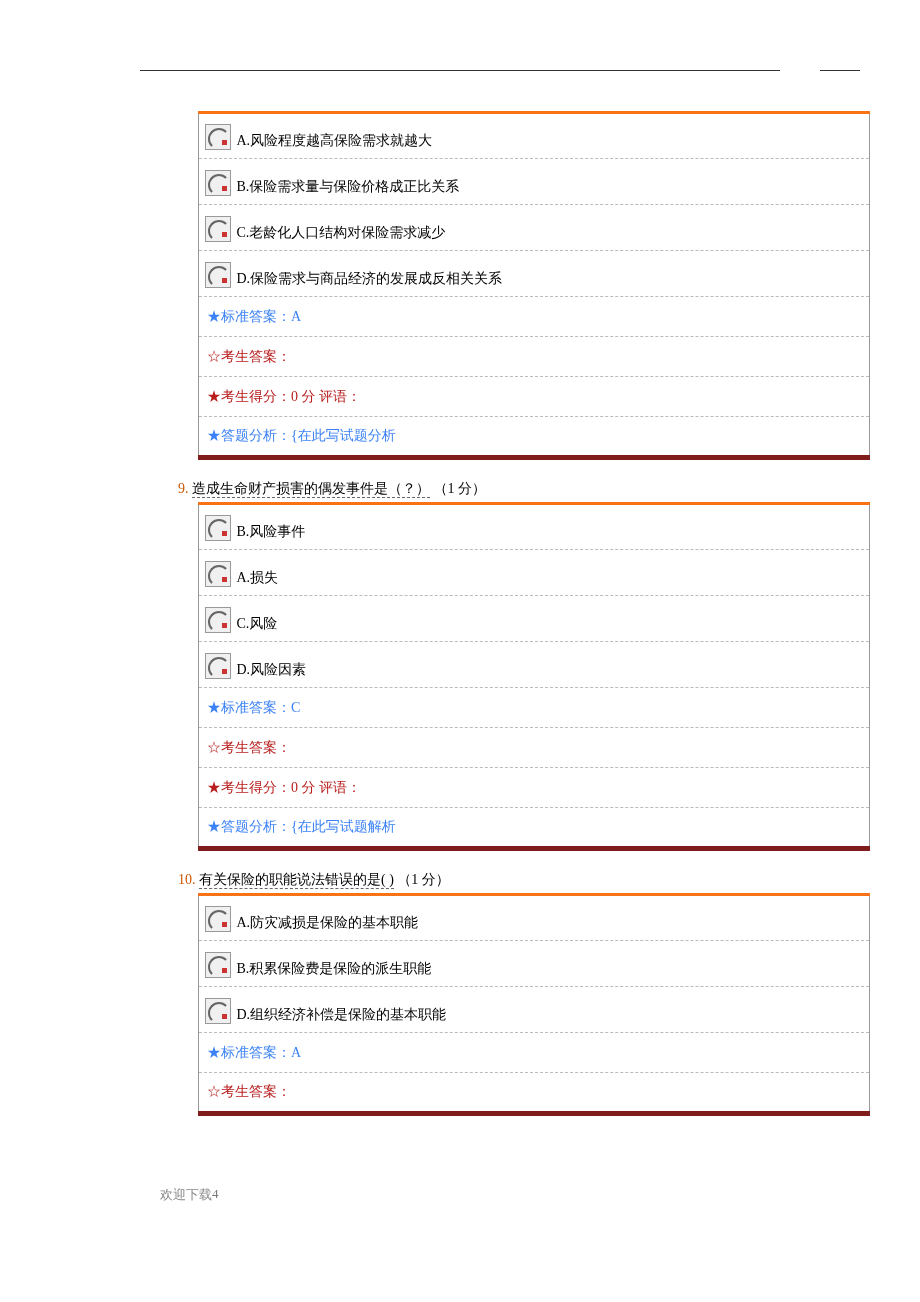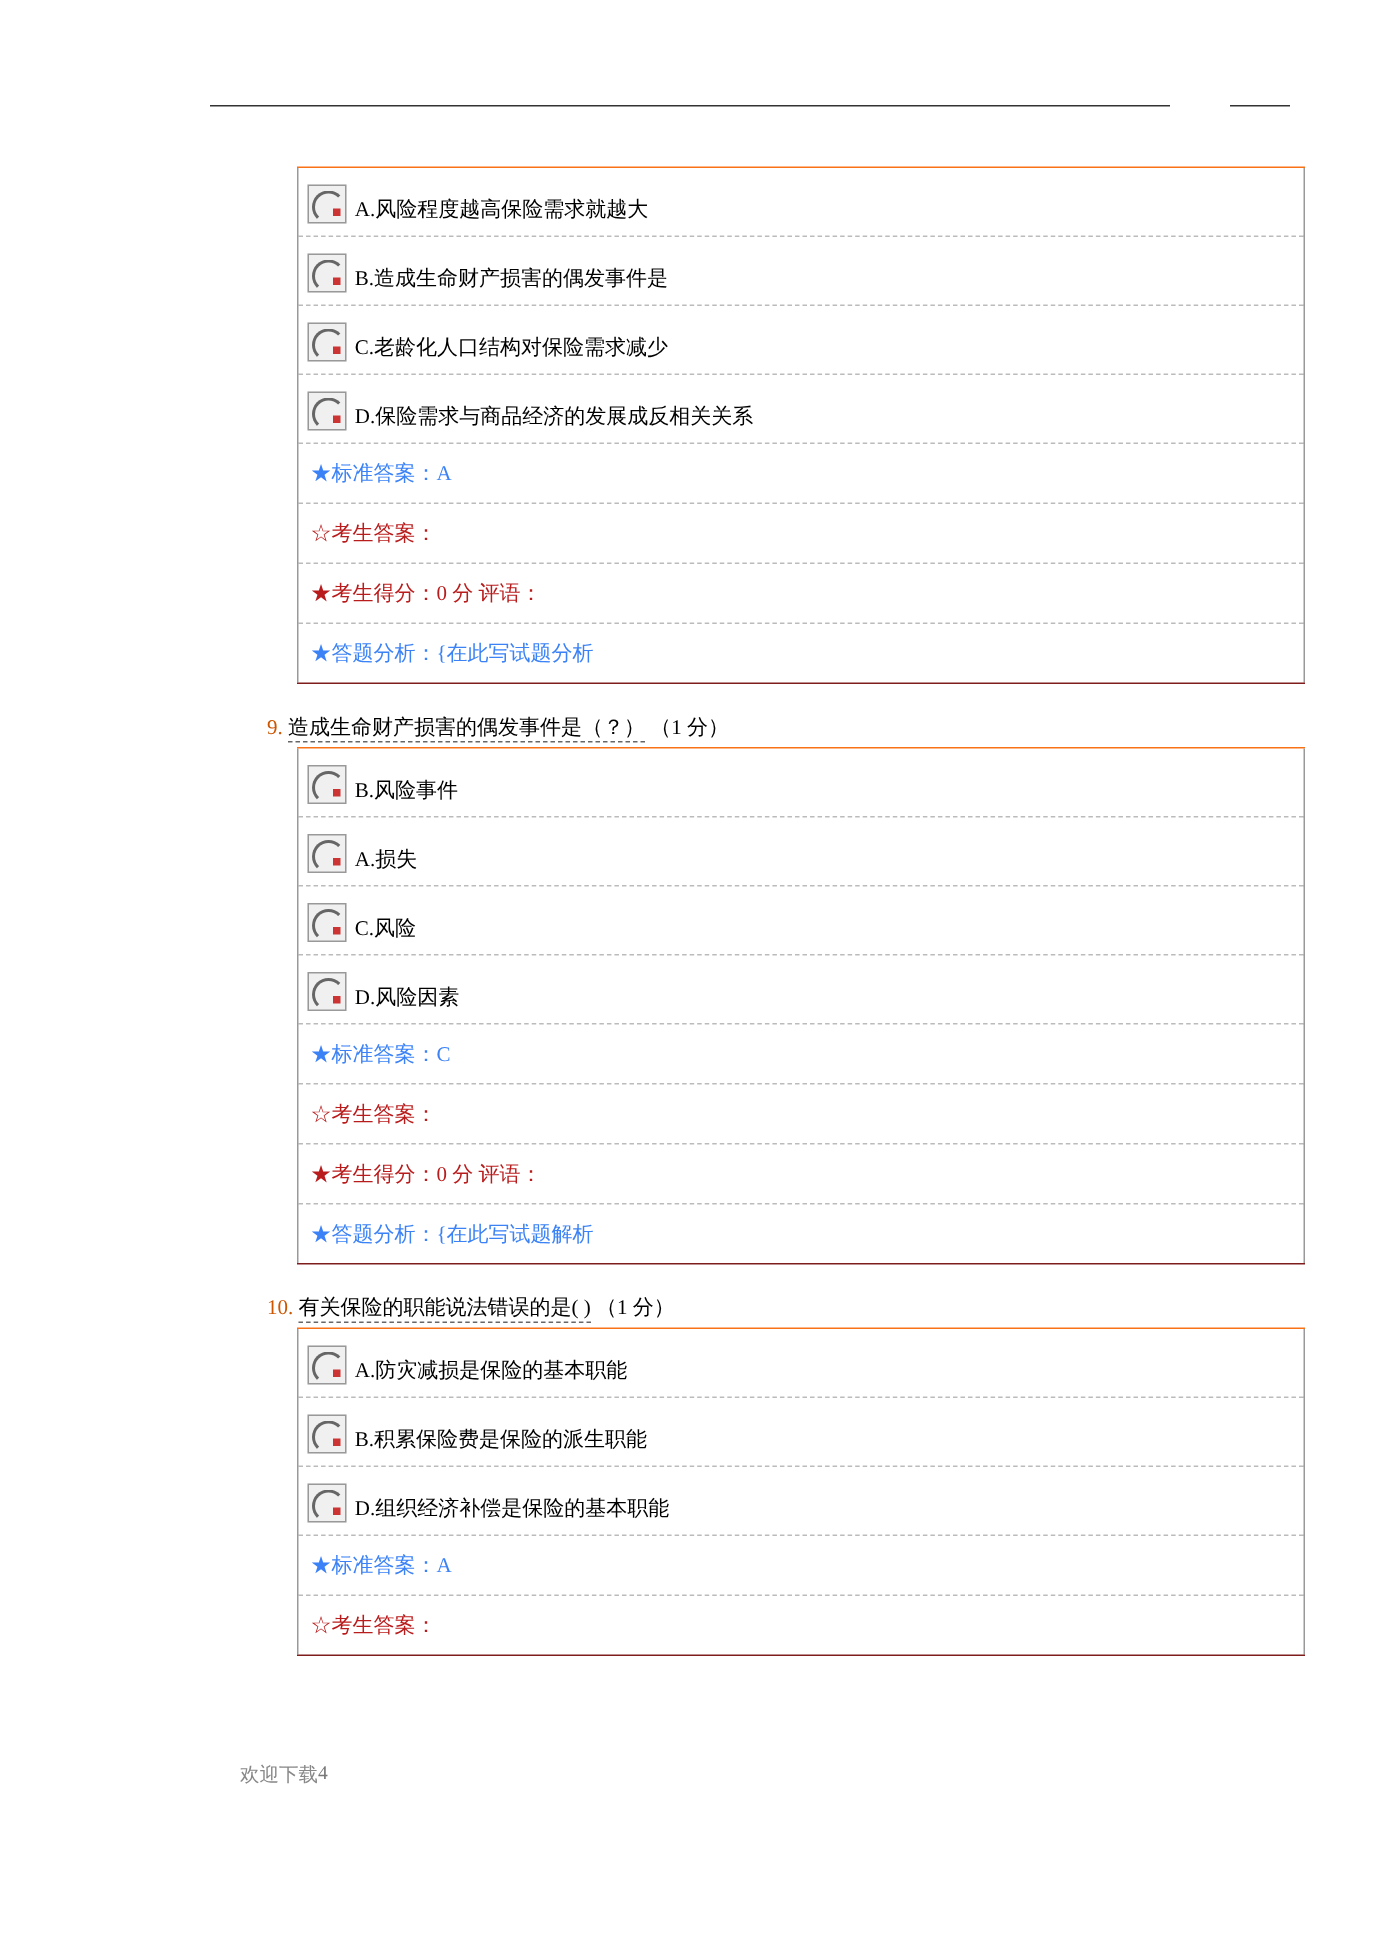--- a/index.html
+++ b/index.html
@@ -45,24 +45,24 @@
       border: 1px solid #999;
       border-left: none;
       border-right: none;
       padding: 2px 4px 2px 4px;
       border-top: 1px dashed #bbb;
       border-bottom: 1px dashed #bbb;
       vertical-align: middle;
       min-height: 44px;
     }
     .question-table tr:first-child td {
-      border-top: 1px solid #f97316;
+      border-top: 3px solid #f97316;
     }
     .question-table tr:last-child td {
-      border-bottom: 1px solid #7f1d1d;
+      border-bottom: 5px solid #7f1d1d;
     }
     .option-row td {
       height: 46px;
     }
     .text-row td {
       height: 40px;
       padding-left: 8px;
       padding-top: 10px;
       padding-bottom: 10px;
     }
@@ -145,21 +145,21 @@
     <tbody>
         <tr class="option-row">
       <td>
         <span class="radio-icon"></span>
         <span class="option-text">A.风险程度越高保险需求就越大</span>
       </td>
     </tr>
     <tr class="option-row">
       <td>
         <span class="radio-icon"></span>
-        <span class="option-text">B.造成生命财产损害的偶发事件是</span>
+        <span class="option-text">B.保险需求量与保险价格成正比关系</span>
       </td>
     </tr>
     <tr class="option-row">
       <td>
         <span class="radio-icon"></span>
         <span class="option-text">C.老龄化人口结构对保险需求减少</span>
       </td>
     </tr>
     <tr class="option-row">
       <td>

